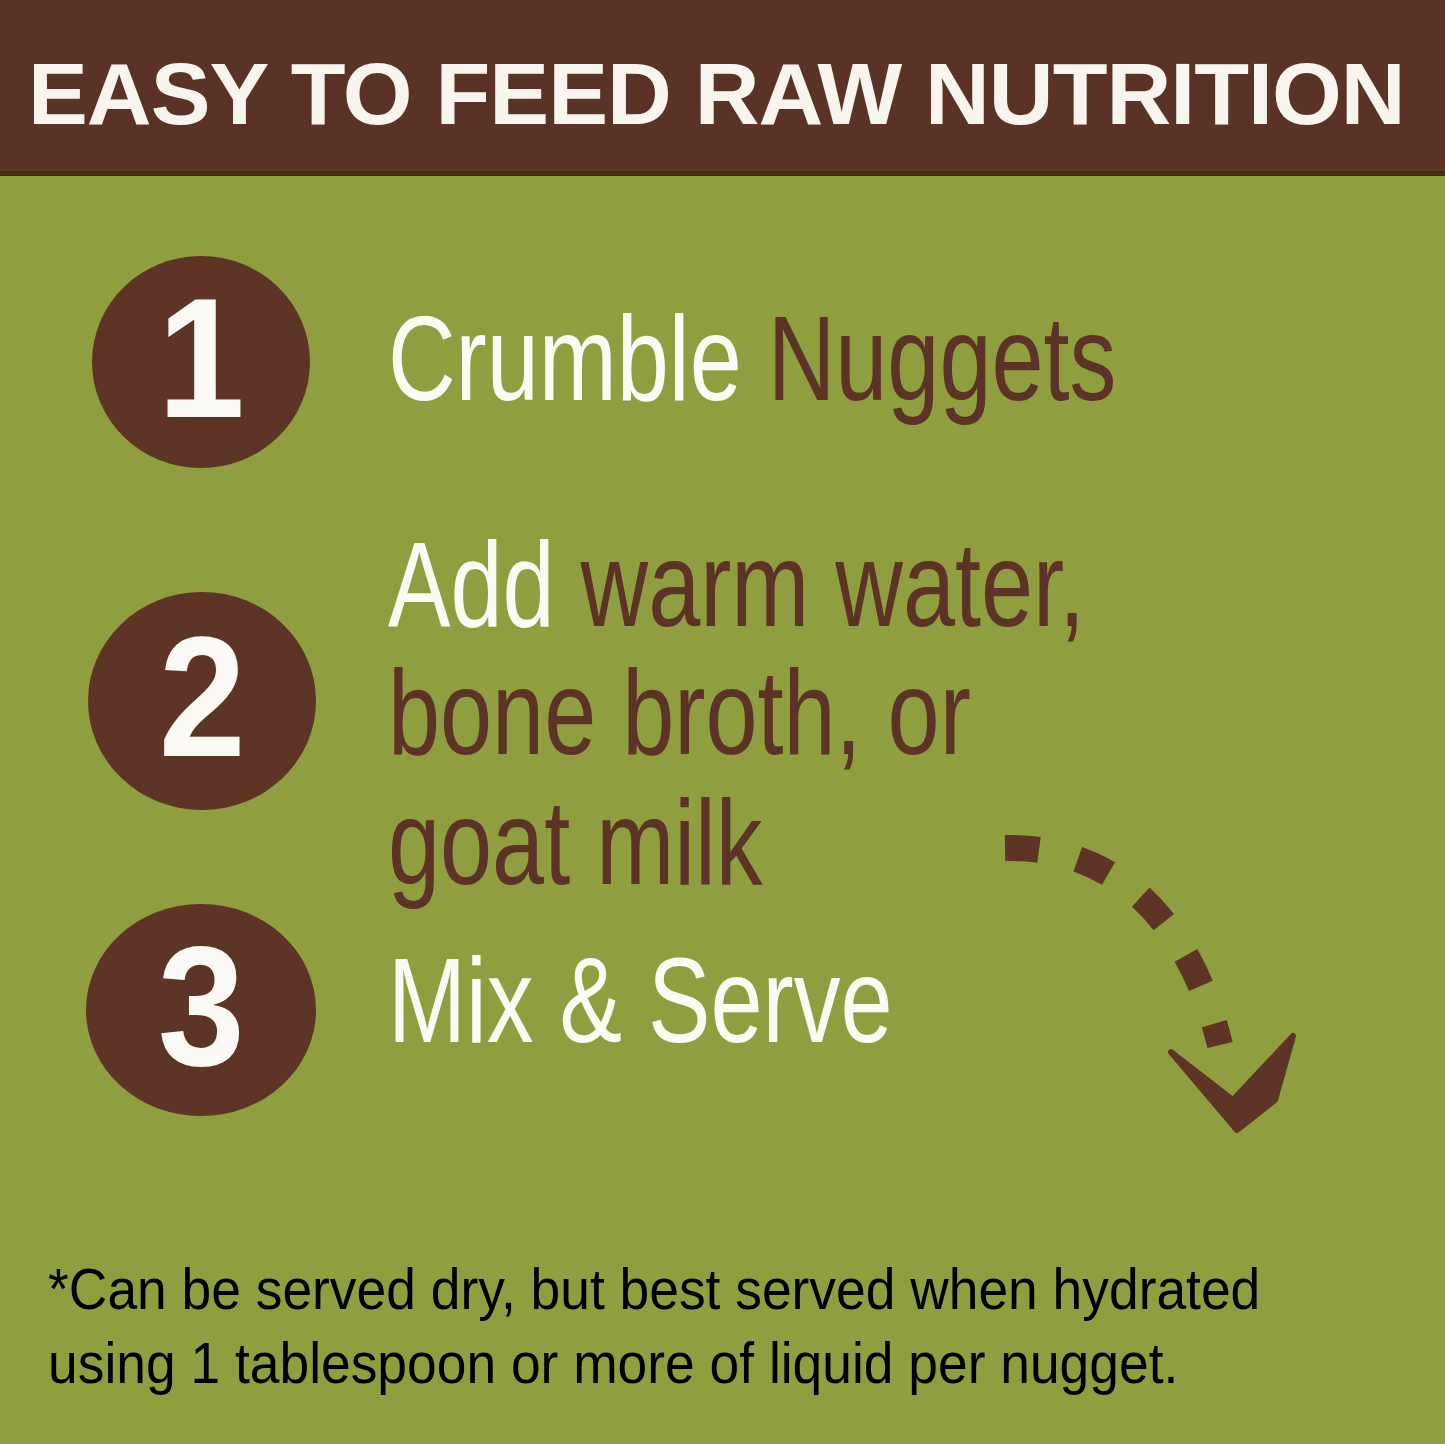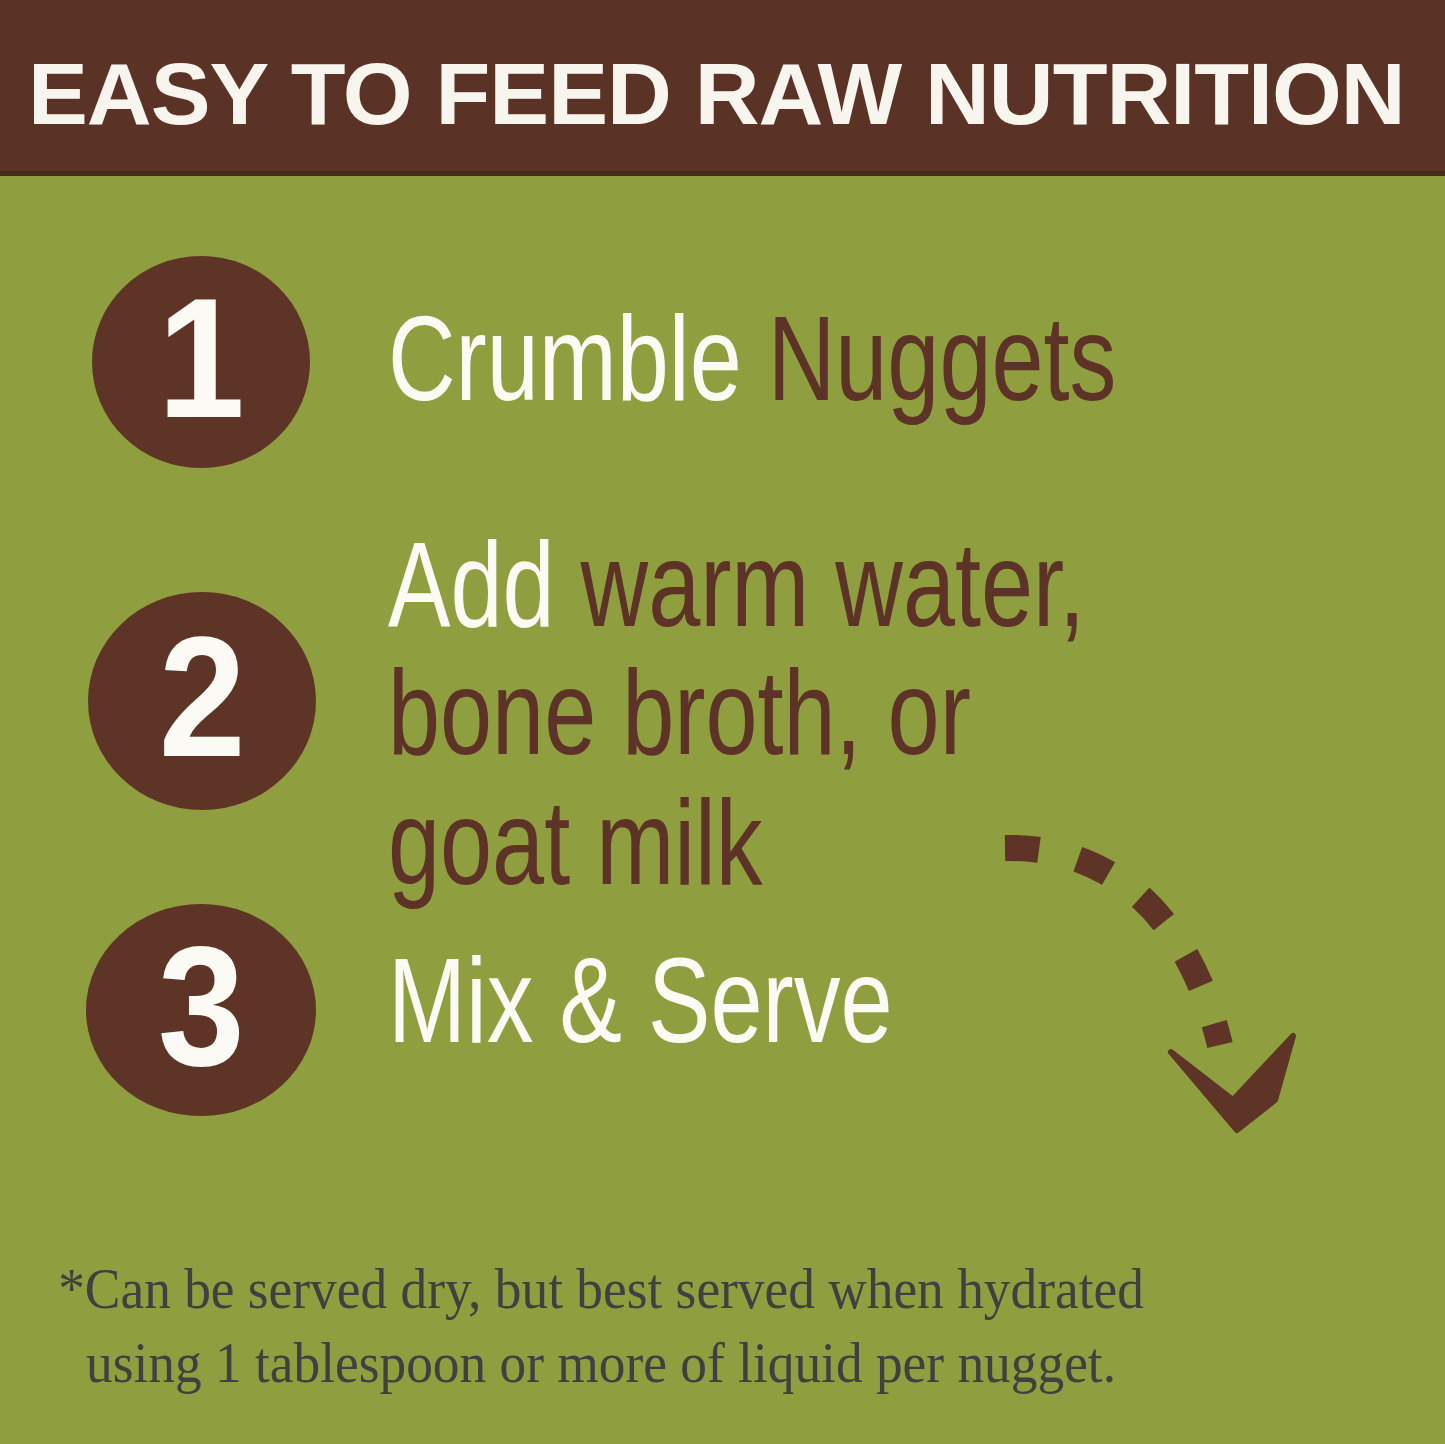--- a/index.html
+++ b/index.html
@@ -112,22 +112,22 @@
     width:340px; height:340px;
     pointer-events:none;
   }
 
   
   #footnote {
     position:absolute;
     left:0; top:1252px;
     width:1202px;
     text-align:center;
-    color:#404040;
-    font-family:Liberation Serif, serif;
+    color:#000000;
+    font-family:Liberation Sans, sans-serif;
     font-size:58px;
     line-height:74px;
   }
   #footnote .fl {
     display:block;
     white-space:nowrap;
     transform:scaleX(0.92);
   }
 </style>
 </head>

